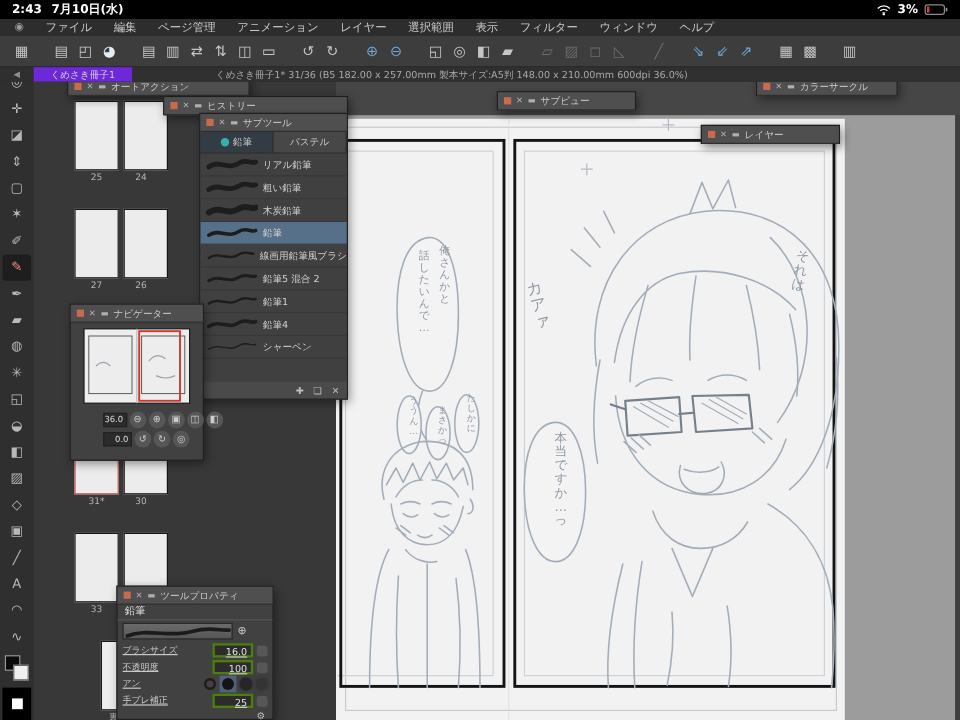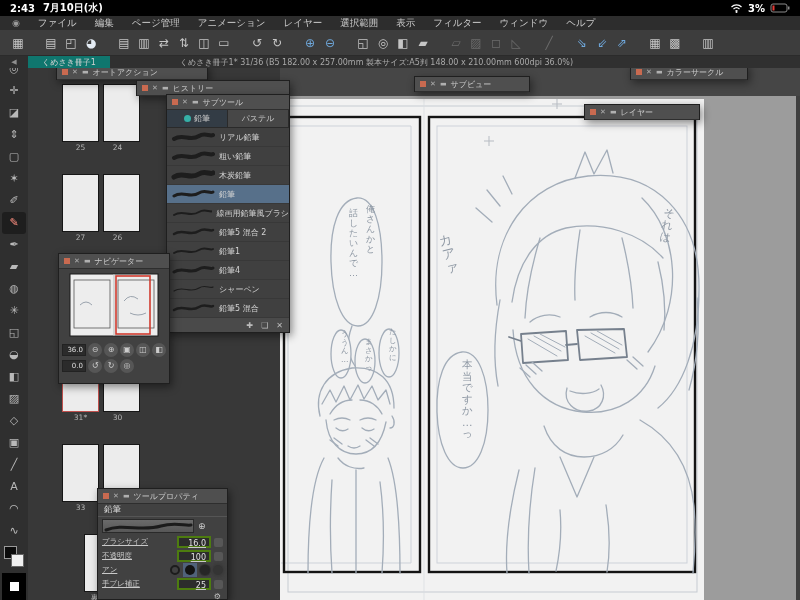--- a/index.html
+++ b/index.html
@@ -19,21 +19,21 @@
   .toolbar{position:absolute;top:30px;left:0;width:800px;height:26px;background:#3d3d3d;
     border-bottom:1px solid #2b2b2b;display:flex;align-items:center;padding-left:8px;z-index:30;}
   .tb{width:20px;height:20px;font-size:12px;line-height:20px;text-align:center;color:#c6c6c6;}
   .tb.blue{color:#6fa8dc;}
   .tb.dim{color:#6b6b6b;}
   .tb.logo{color:#e4ecf4;}
   .tb.gap{margin-left:13px;}
   .tab-bar{position:absolute;top:56px;left:0;width:800px;height:12px;background:#252525;display:flex;
     align-items:stretch;font-size:8px;z-index:30;}
   .tab-dock{width:28px;color:#8f8f8f;font-size:7px;text-align:center;line-height:12px;background:#2f2f2f;}
-  .doc-tab{background:#0f766e;color:#d2d2d2;padding:0 14px;display:flex;align-items:center;white-space:nowrap;text-align:right;}
+  .doc-tab{background:#6d28d9;color:#d2d2d2;padding:0 14px;display:flex;align-items:center;white-space:nowrap;text-align:right;}
   .doc-title{flex:1;background:#303030;color:#a9a9a9;display:flex;align-items:center;
     padding-left:70px;white-space:nowrap;overflow:hidden;}
   
   .tool-column{position:absolute;left:0;top:56px;width:28px;height:544px;background:#2f2f2f;z-index:25;
     display:flex;flex-direction:column;align-items:center;padding-top:2px;}
   .lt{width:24px;height:22px;color:#b9b9b9;font-size:11px;line-height:22px;text-align:center;border-radius:3px;}
   .lt.active-red{color:#ff8f80;background:#1e1e1e;}
   .swatch-wrap{position:relative;width:24px;height:24px;margin-top:4px;}
   .sw-main{position:absolute;left:2px;top:0;width:13px;height:13px;background:#0b0b0b;border:1px solid #999;}
   .sw-sub{position:absolute;left:9px;top:8px;width:13px;height:13px;background:#f0f0f0;border:1px solid #666;}
@@ -66,21 +66,21 @@
   .tdot{width:7px;height:7px;border-radius:50%;background:#35b0a8;}
   .st-list{height:190px;overflow:hidden;background:#404040;}
   .st-row{height:19px;display:flex;align-items:center;gap:4px;padding-left:4px;border-bottom:1px solid #383838;
     font-size:8px;color:#d2d2d2;white-space:nowrap;}
   .st-row.sel{background:#57708a;}
   .st-foot{height:14px;background:#4a4a4a;display:flex;justify-content:flex-end;gap:8px;align-items:center;
     padding-right:6px;font-size:8px;color:#bbb;}
   
   .navigator{left:58px;top:253px;width:112px;height:131px;z-index:6;}
   .nav-thumb{display:block;margin:2px auto 1px auto;}
-  .nav-row{display:flex;align-items:center;gap:2px;padding:1px 3px;}
+  .nav-row{display:flex;align-items:center;gap:2px;padding:1px 3px;margin-left:24px;}
   .nav-val{width:24px;height:12px;background:#2b2b2b;border:1px solid #222;color:#ddd;font-size:7px;
     text-align:right;padding-right:2px;line-height:11px;}
   .nav-btn{width:14px;height:14px;border-radius:50%;background:#565656;color:#ccc;font-size:8px;
     line-height:14px;text-align:center;}
   
   .toolprop{left:97px;top:488px;width:131px;height:112px;z-index:7;}
   .tp-tool{height:13px;display:flex;align-items:center;padding:0 6px;font-size:8.5px;color:#ddd;border-bottom:1px solid #555;}
   .tp-prev{height:18px;display:flex;align-items:center;gap:4px;padding:0 4px;}
   .tp-prev svg{background:linear-gradient(#6a6a6a,#575757);border:1px solid #2a2a2a;}
   .tp-mag{font-size:9px;color:#ccc;}
@@ -447,26 +447,20 @@
             <path d="M3 9 C12 3 19 12 28 6 C34 2 39 7 42 5" stroke="#1d1d1d" fill="none" stroke-linecap="round" stroke-width="3"></path>
           </svg>
           <span>鉛筆4</span>
         </div>
         <div class="st-row">
           <svg width="44" height="14">
             <path d="M3 9 C12 3 19 12 28 6 C34 2 39 7 42 5" stroke="#1d1d1d" fill="none" stroke-linecap="round" stroke-width="1.2"></path>
           </svg>
           <span>シャーペン</span>
         </div>
-        <div class="st-row">
-          <svg width="44" height="14">
-            <path d="M3 9 C12 3 19 12 28 6 C34 2 39 7 42 5" stroke="#1d1d1d" fill="none" stroke-linecap="round" stroke-width="2.5"></path>
-          </svg>
-          <span>鉛筆5 混合</span>
-        </div>
       </div>
     <div class="st-foot" id="st-foot">
         <span>✚</span>
         <span>❏</span>
         <span>✕</span>
       </div>
   </div>
 
   <div class="panel navigator">
     <div class="ph">

